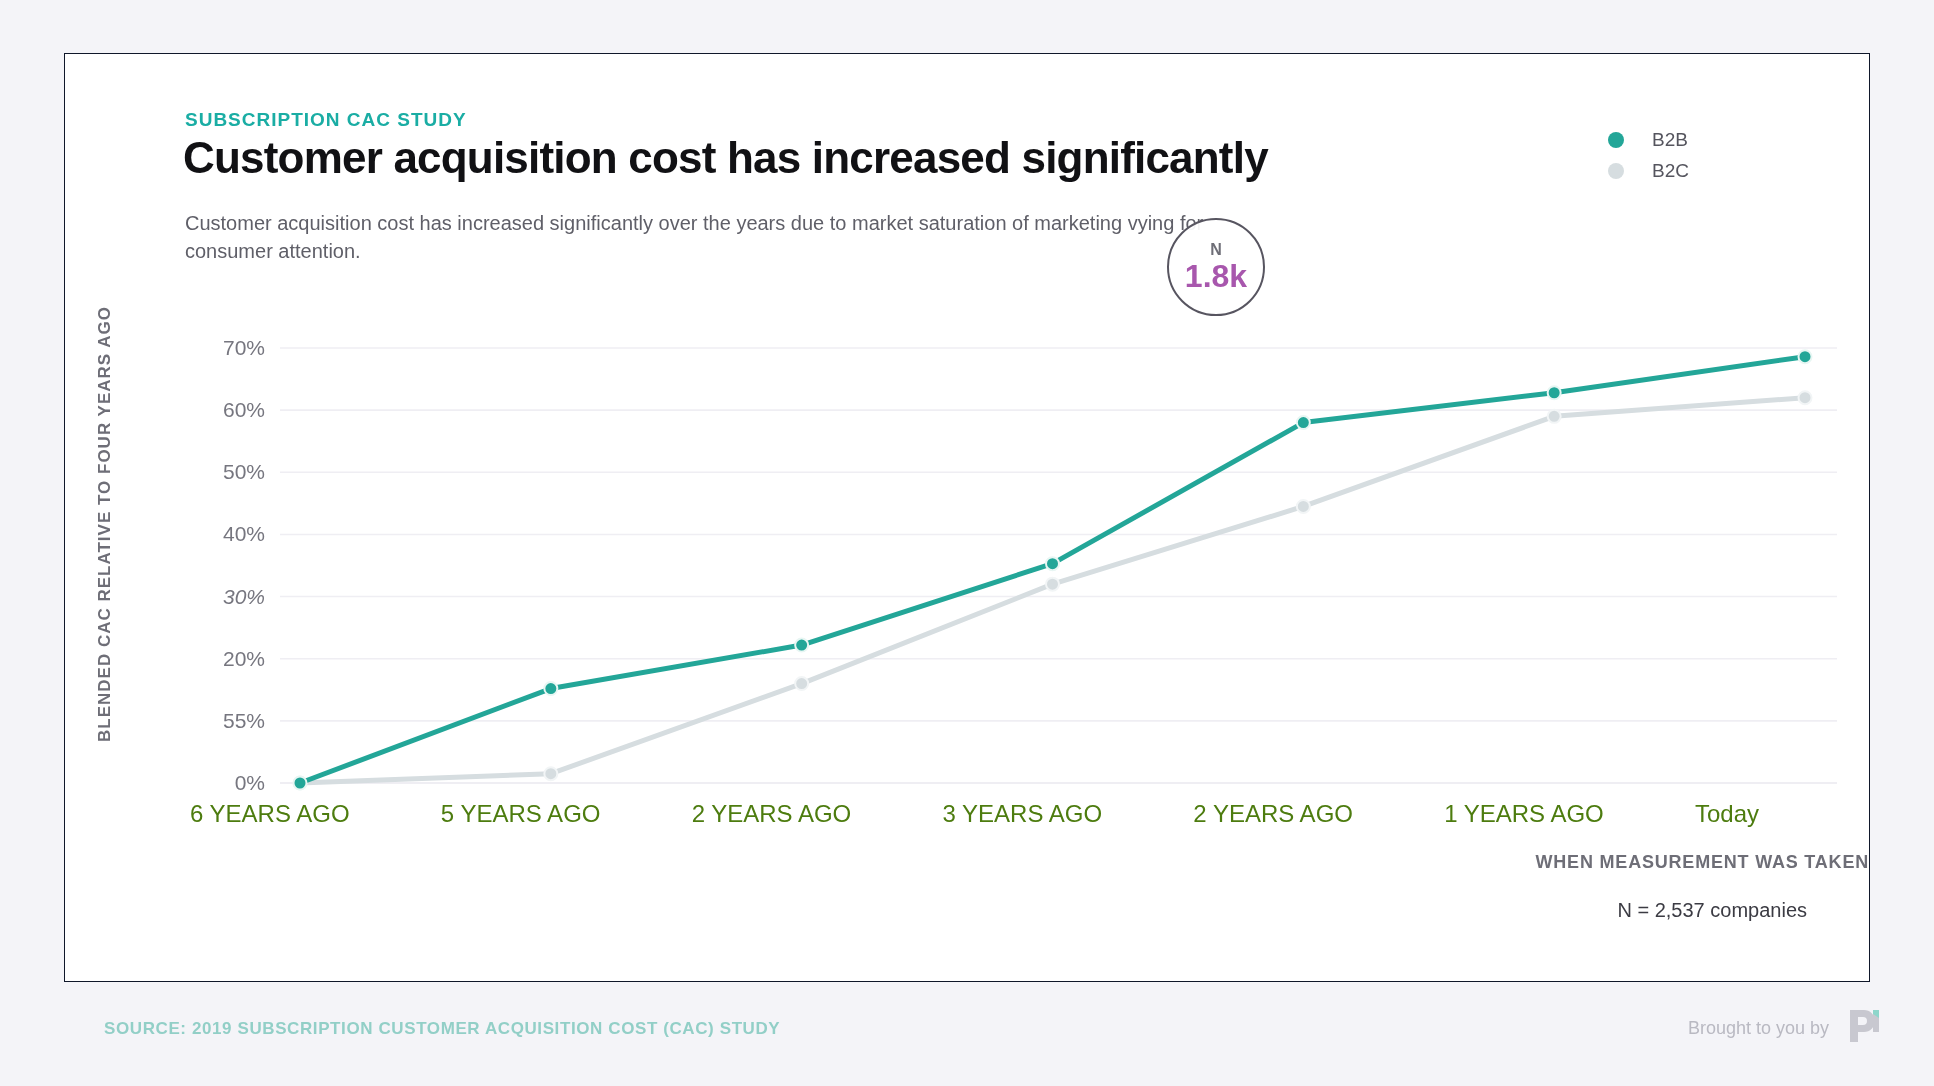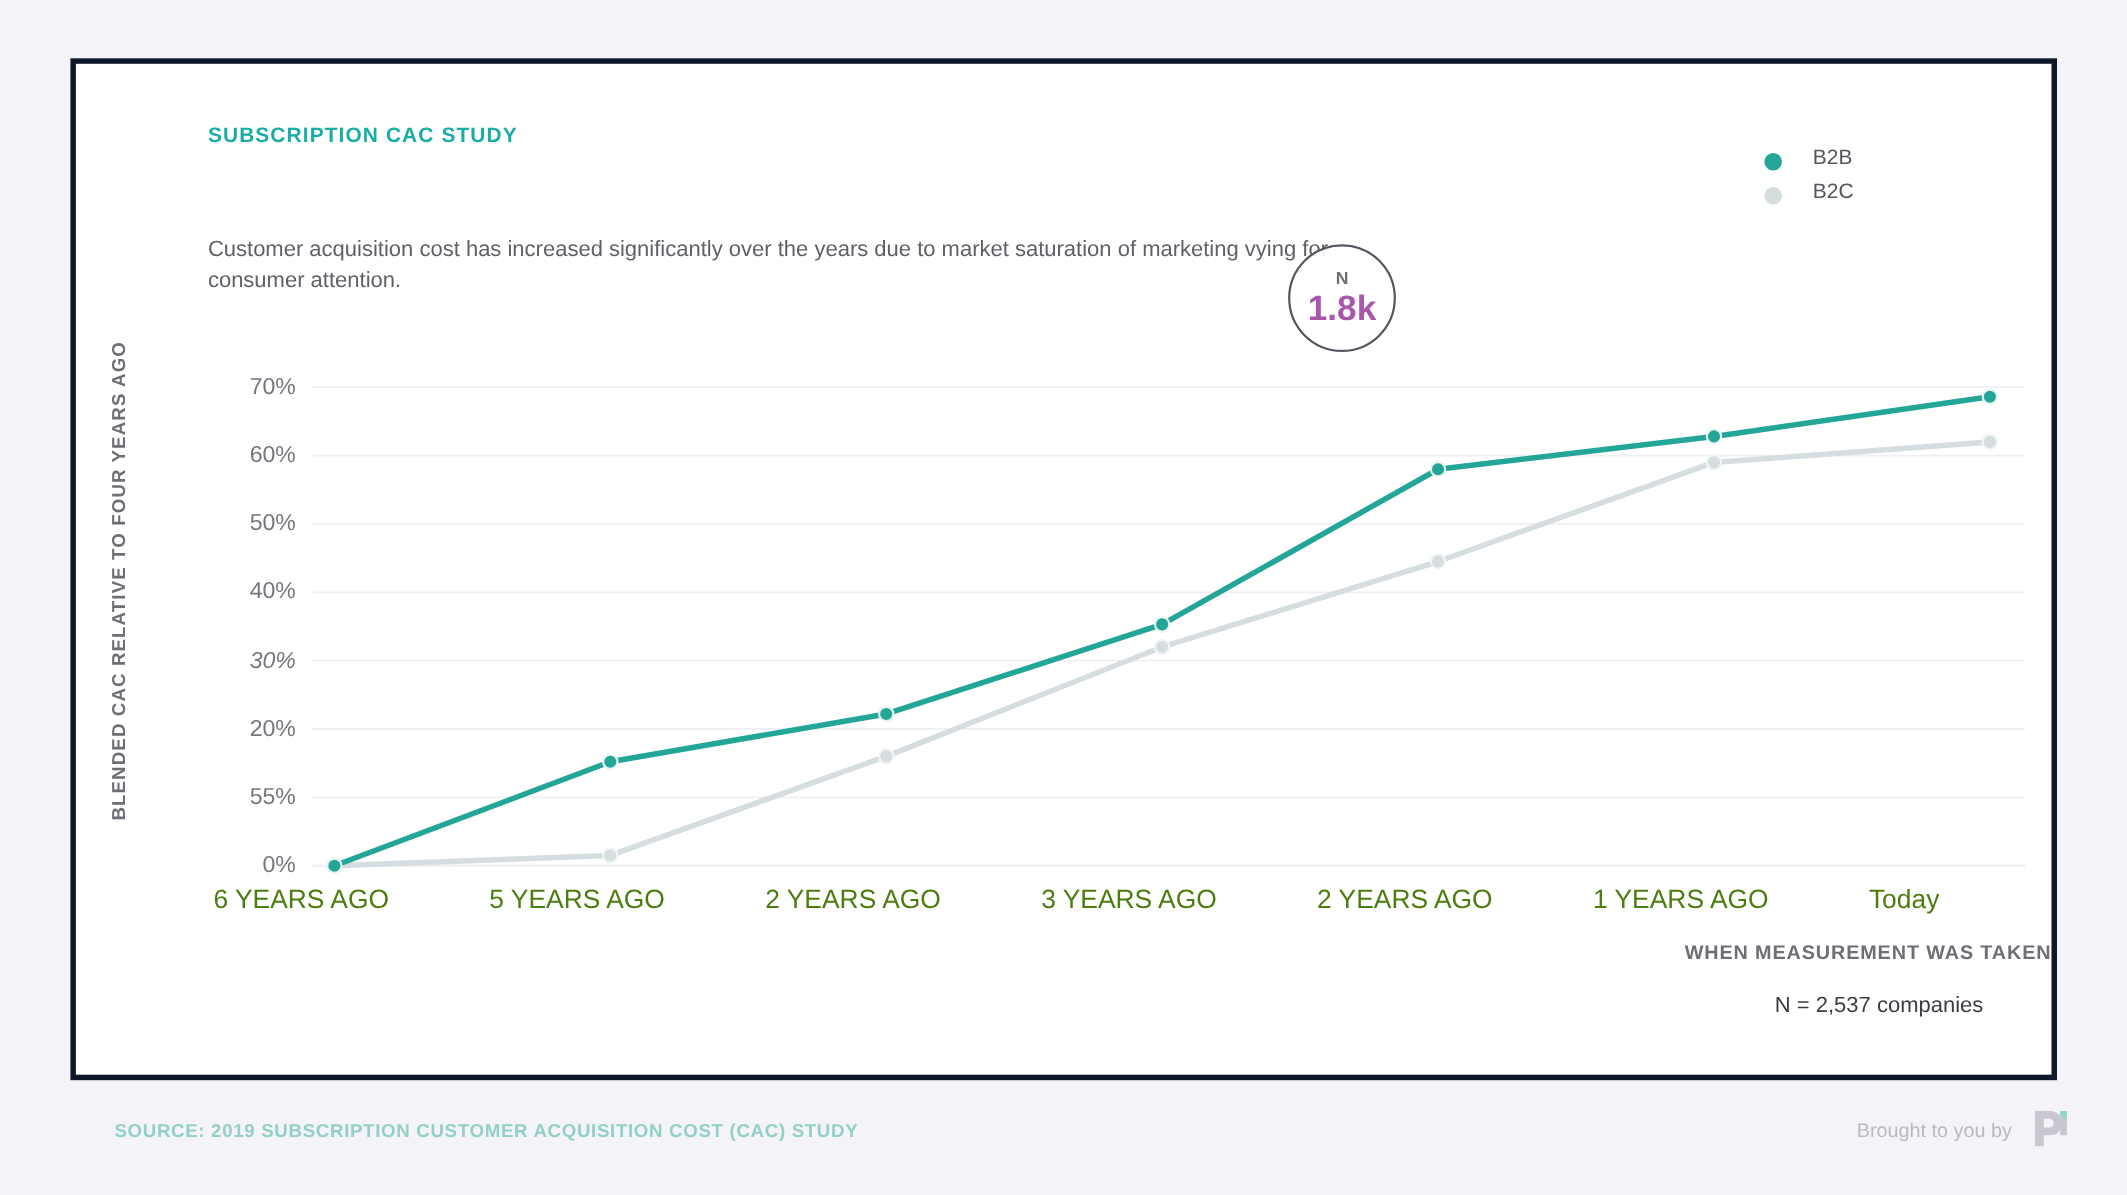--- a/index.html
+++ b/index.html
@@ -16,21 +16,21 @@
   }
 
   
   #card {
     position: absolute;
     left: 64px;
     top: 53px;
     width: 1806px;
     height: 929px;
     background: #ffffff;
-    border: 5px solid #0f172a;
+    border: 1px solid #0f172a;
     box-sizing: border-box;
   }
 
   
   #eyebrow {
     position: absolute;
     left: 120px;
     top: 55px;
     font-size: 19px;
     font-weight: bold;
@@ -62,21 +62,21 @@
   #legend {
     position: absolute;
     right: 180px;
     top: 75px;
     display: flex;
     flex-direction: column;
     gap: 9px;
   }
   .legend-row {
     display: flex;
-    align-items: flex-end;
+    align-items: center;
     gap: 28px;
   }
   .legend-dot {
     width: 16px;
     height: 16px;
     border-radius: 50%;
     display: block;
   }
   .legend-label {
     font-size: 19px;
@@ -206,20 +206,21 @@
     width: 40px;
     height: 40px;
   }
 </style>
 </head>
 <body>
 
 <div id="card">
 
   <div id="eyebrow">SUBSCRIPTION CAC STUDY</div>
+  <div id="headline">Customer acquisition cost has increased significantly</div>
   <div id="subhead">Customer acquisition cost has increased significantly over the years due to market saturation of marketing vying for consumer attention.</div>
 
   <div id="legend">
     <div class="legend-row">
       <span class="legend-dot" style="background:#23a698"></span>
       <span class="legend-label">B2B</span>
     </div>
     <div class="legend-row">
       <span class="legend-dot" style="background:#d6dde0"></span>
       <span class="legend-label">B2C</span>

